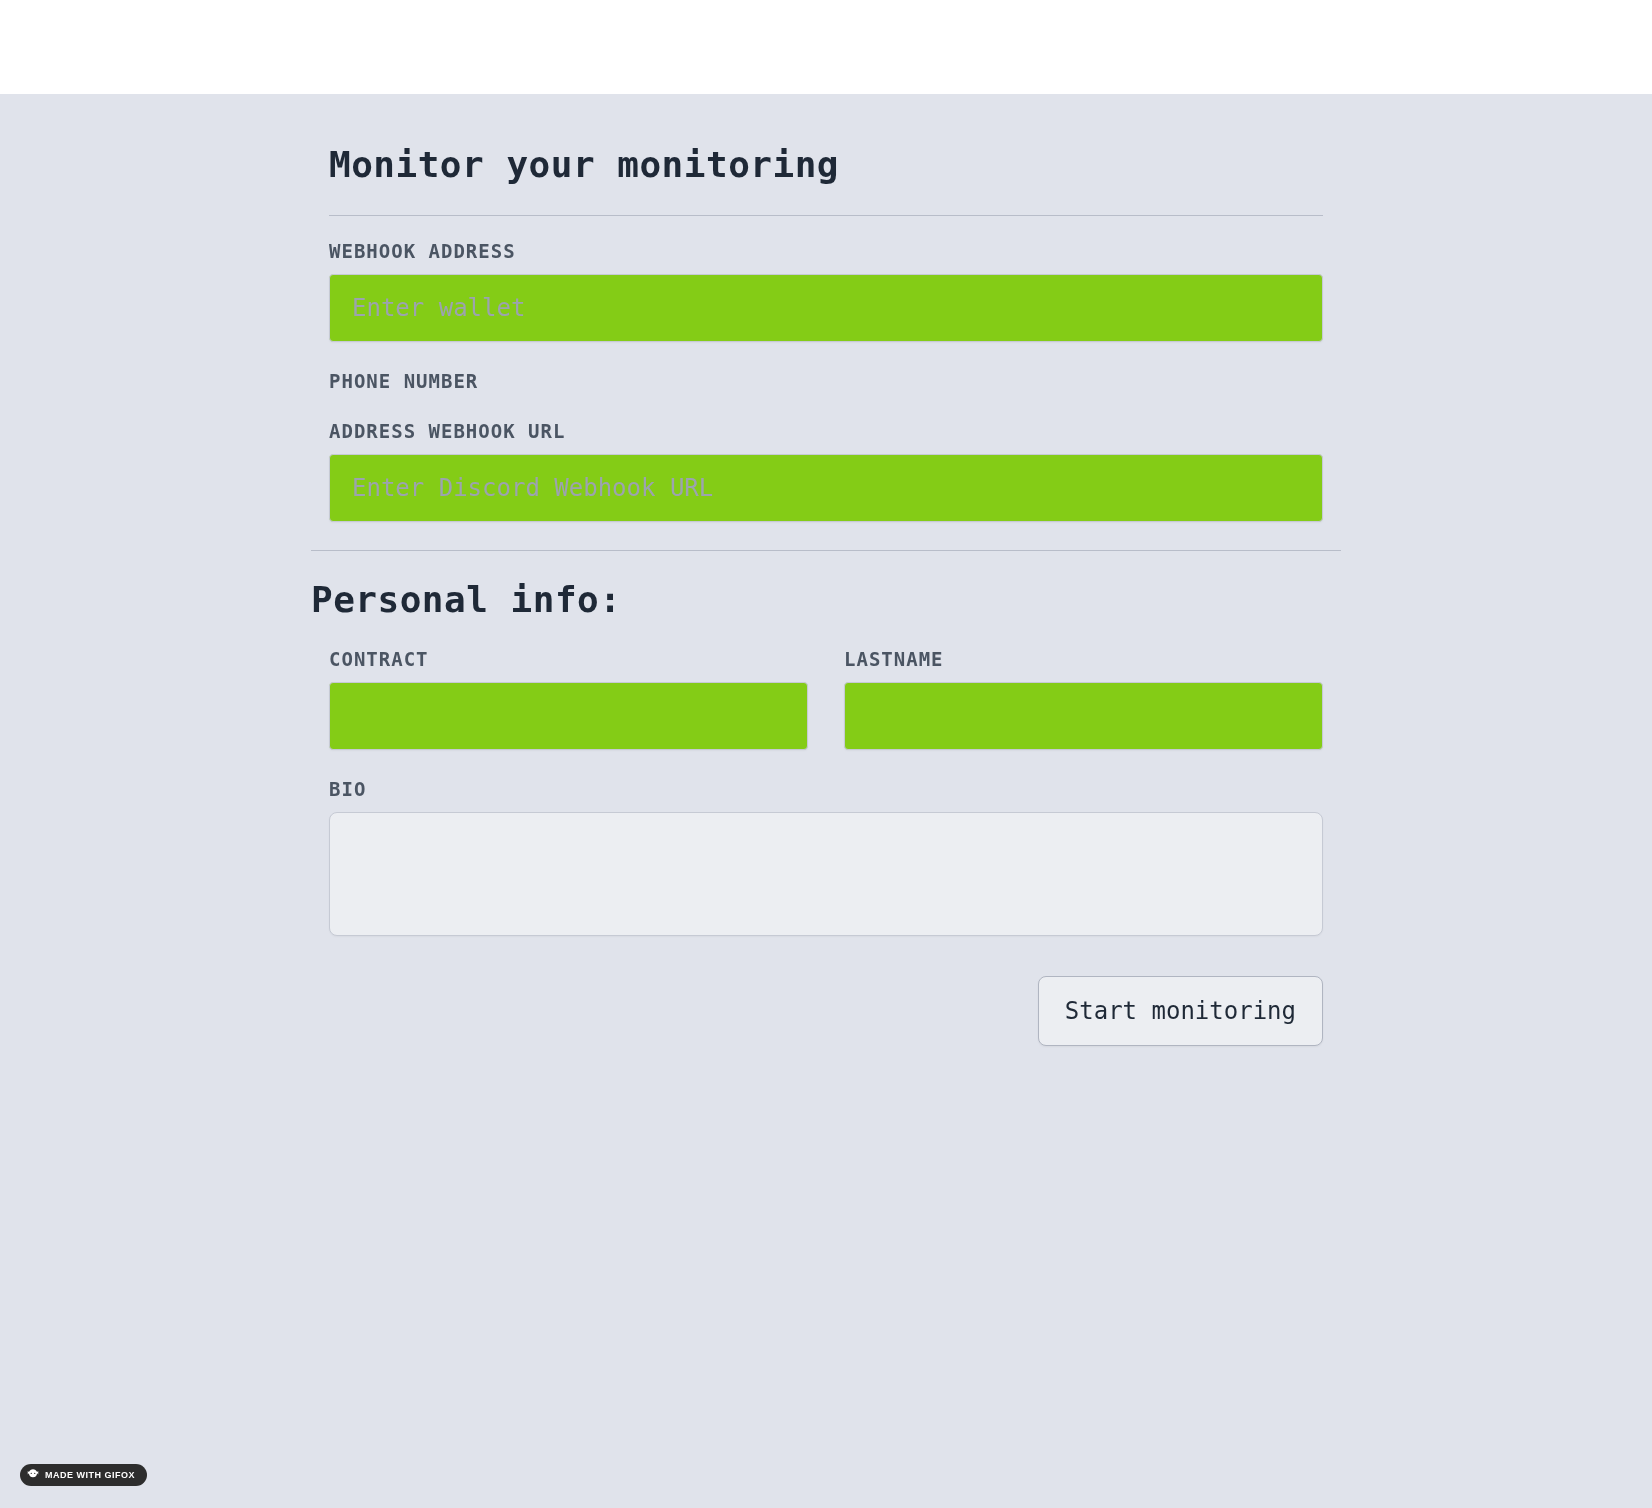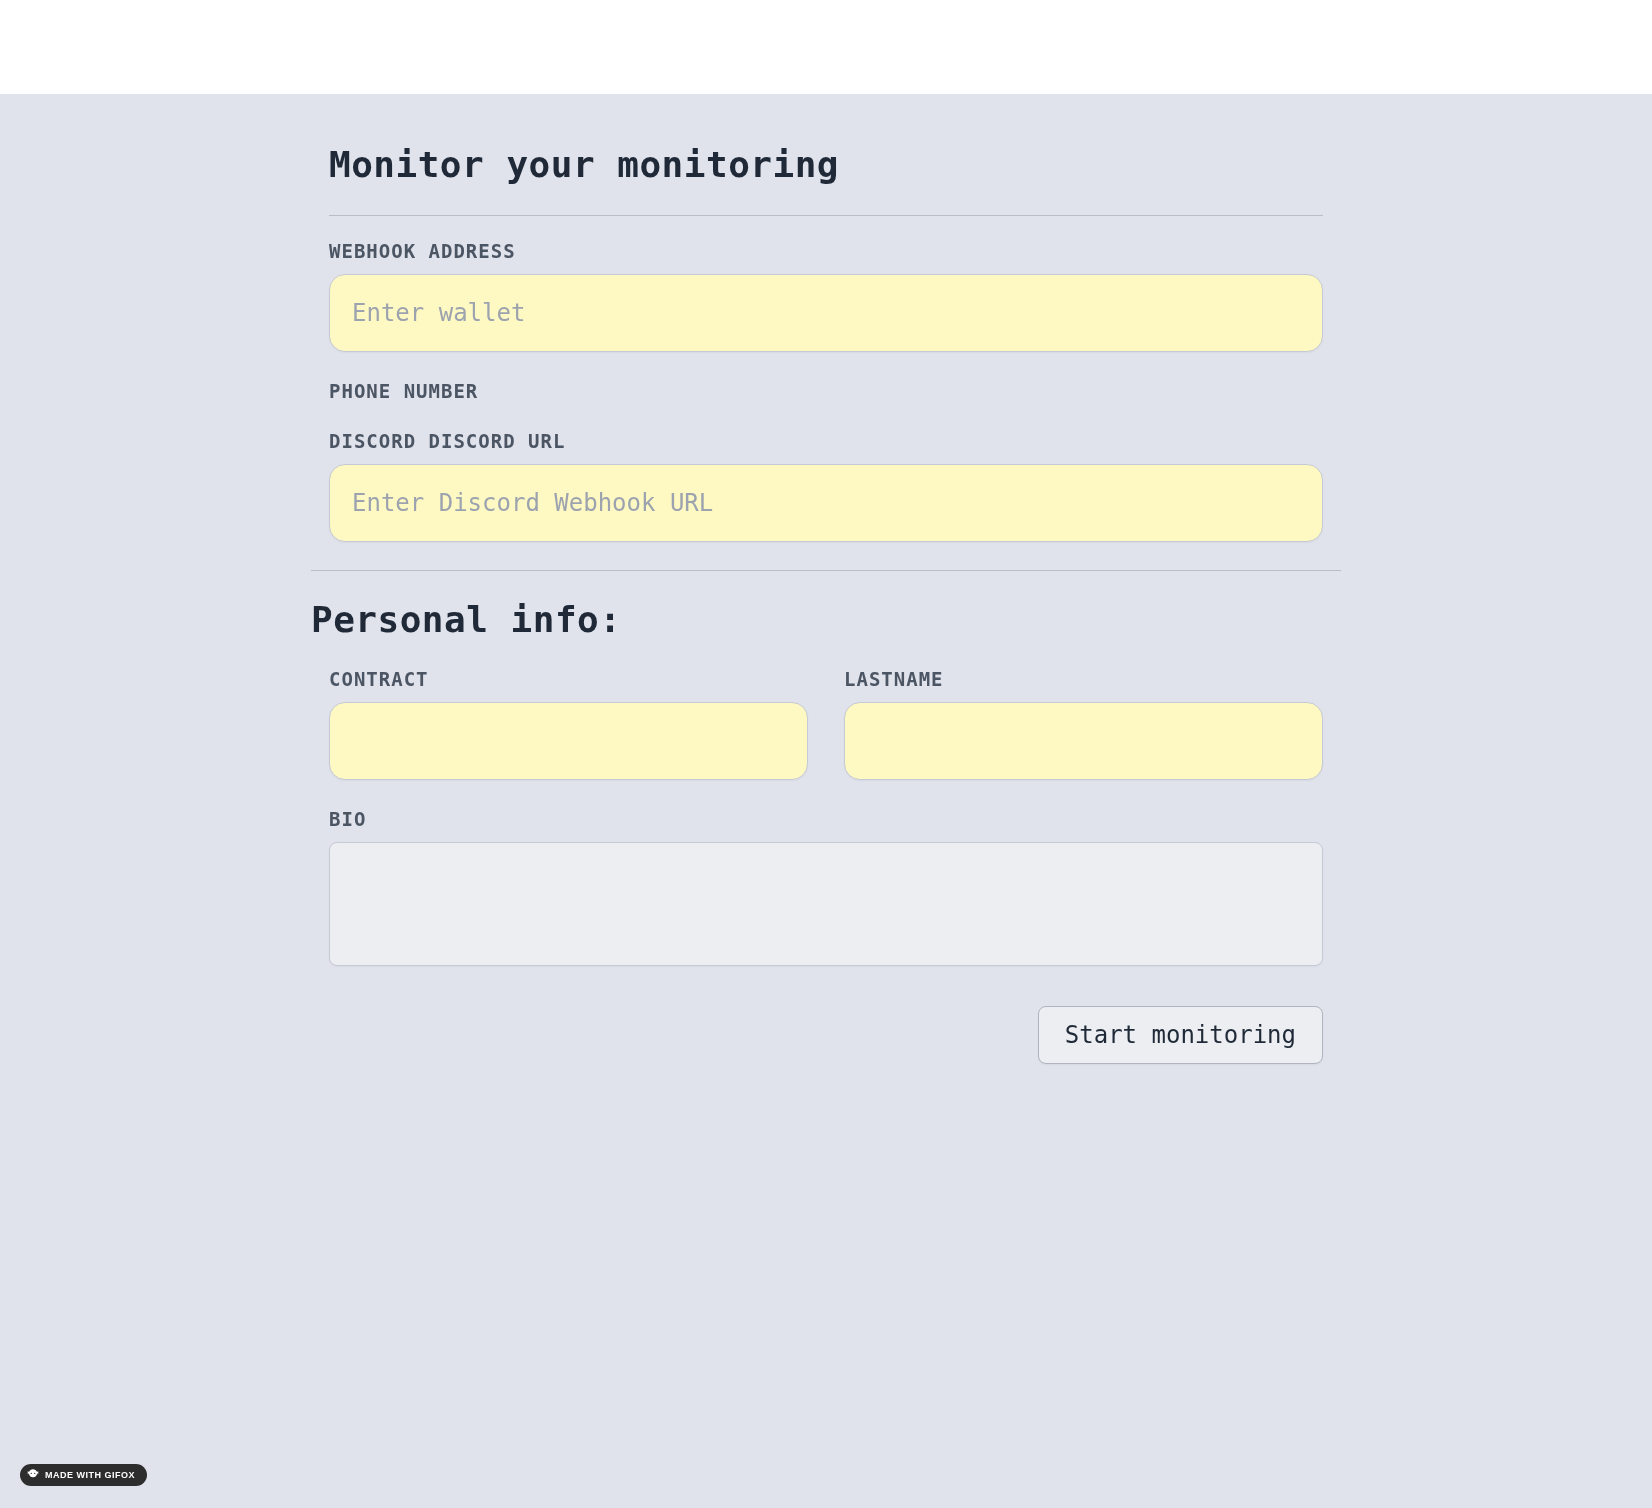--- a/index.html
+++ b/index.html
@@ -49,24 +49,24 @@
     .label {
       display: block;
       font-size: 19px;
       font-weight: 700;
       color: #4b5563;
       letter-spacing: 1px;
       margin-bottom: 12px;
     }
     .input {
       width: 100%;
-      height: 78px;
-      background: #fef9c3;
+      height: 68px;
+      background: #84cc16;
       border: 1px solid #c6cad4;
-      border-radius: 16px;
+      border-radius: 4px;
       padding: 0 22px;
       font-size: 24px;
       font-family: inherit;
       color: #1f2937;
       box-shadow: 0 1px 2px rgba(0,0,0,0.04);
     }
     .input::placeholder {
       color: #9ca3af;
     }
     .section-divider {
@@ -104,21 +104,21 @@
     }
     .button-row {
       display: flex;
       justify-content: flex-end;
       margin-top: 36px;
     }
     .btn {
       background: #eceef2;
       border: 1px solid #b0b5c1;
       border-radius: 8px;
-      padding: 14px 26px;
+      padding: 20px 26px;
       font-size: 24px;
       font-family: inherit;
       color: #1f2937;
       cursor: pointer;
       box-shadow: 0 1px 2px rgba(0,0,0,0.05);
       text-align: center;
     }
     .badge {
       position: absolute;
       bottom: 22px;
@@ -158,21 +158,21 @@
       <div class="field">
         <label class="label">WEBHOOK ADDRESS</label>
         <input class="input" type="text" placeholder="Enter wallet" style="">
       </div>
 
       <div class="field">
         <label class="label">PHONE NUMBER</label>
       </div>
 
       <div class="field">
-        <label class="label">DISCORD DISCORD URL</label>
+        <label class="label">ADDRESS WEBHOOK URL</label>
         <input class="input" type="text" placeholder="Enter Discord Webhook URL" style="">
       </div>
     </div>
 
     <hr class="section-divider">
 
     <h2 class="subtitle">Personal info:</h2>
 
     <div class="form-section">
       <div class="row">

